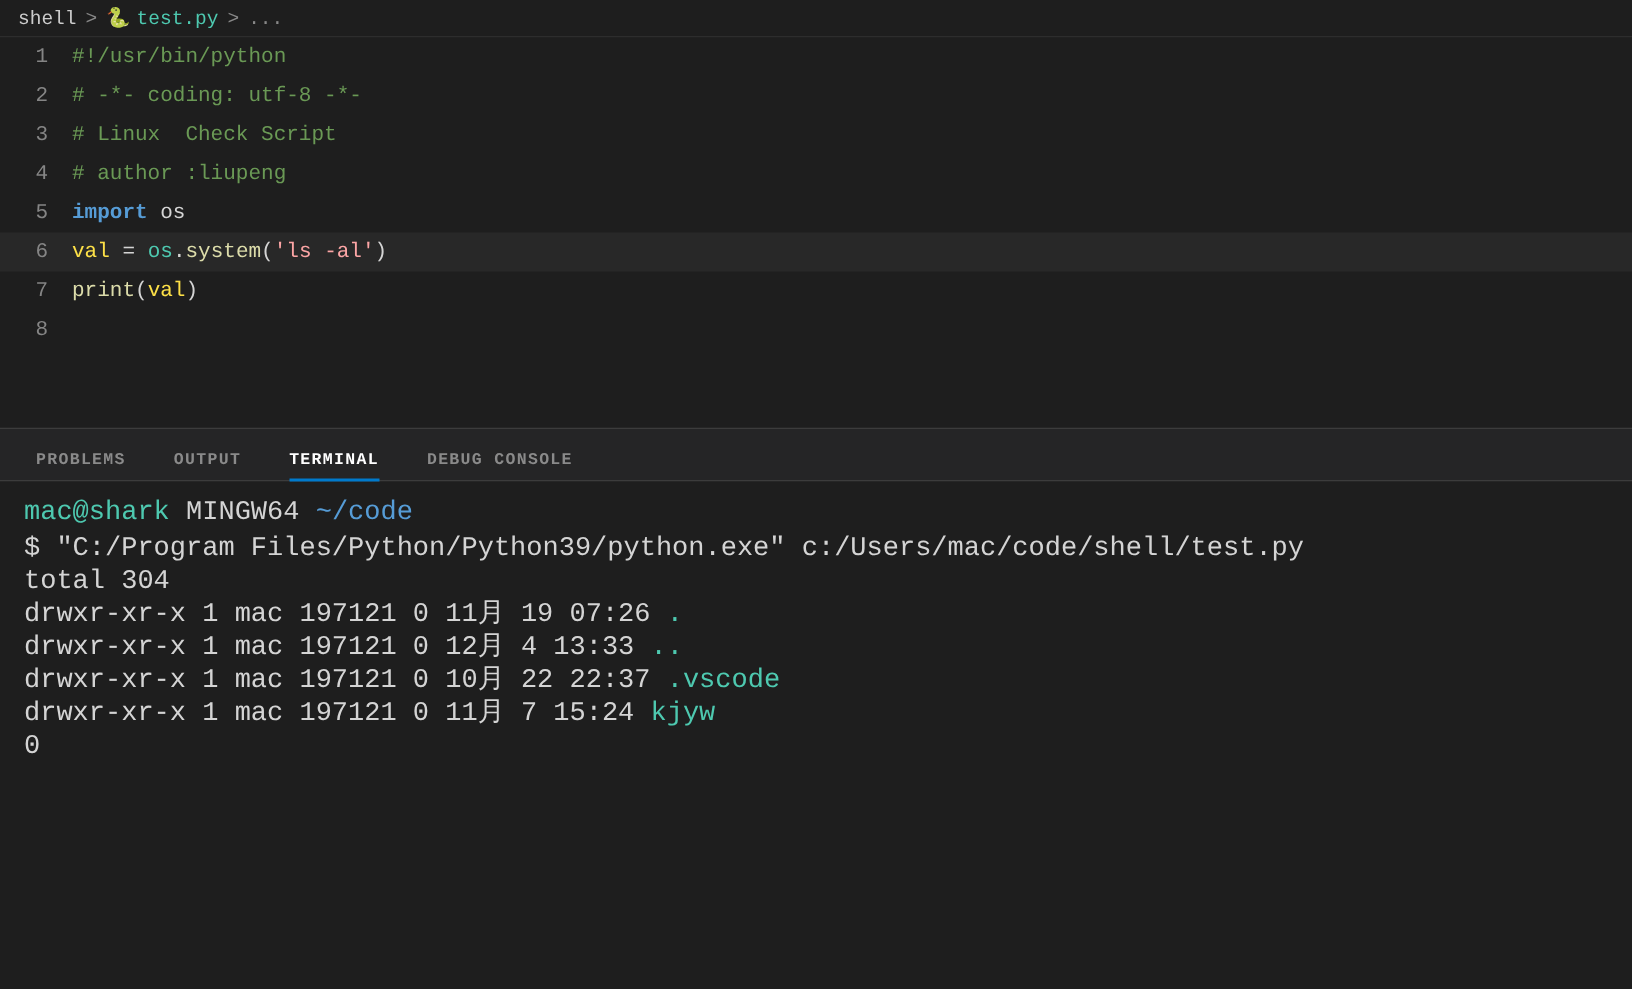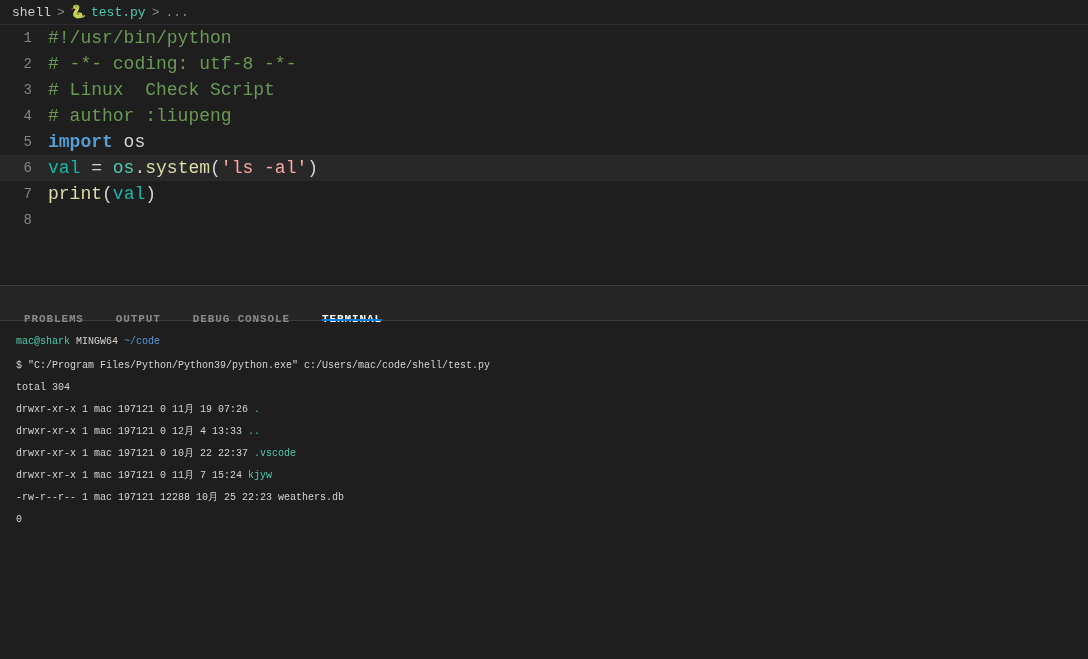--- a/index.html
+++ b/index.html
@@ -59,50 +59,50 @@
       color: #858585;
       width: 48px;
       text-align: right;
       padding-right: 16px;
       user-select: none;
       flex-shrink: 0;
       font-size: 14px;
     }
     .line-content {
       flex: 1;
-      font-size: 18px;
+      font-size: 14px;
       white-space: pre;
     }
     
     .editor-line.active {
       background: #282828;
     }
 
     
     .c-comment { color: #6a9955; }
     .c-keyword { color: #569cd6; font-weight: bold; }
     .c-builtin { color: #4ec9b0; }
     .c-string { color: #fca5a5; }
-    .c-variable { color: #14b8a6; }
+    .c-variable { color: #fde047; }
     .c-operator { color: #d4d4d4; }
     .c-function { color: #dcdcaa; }
     .c-text { color: #d4d4d4; }
 
     
     .panel-tabs {
       background: #252526;
       display: flex;
       align-items: center;
       border-top: 1px solid #3c3c3c;
       border-bottom: 1px solid #3c3c3c;
       padding: 0 8px;
       height: 36px;
     }
     .panel-tab {
-      padding: 16px 16px;
+      padding: 4px 16px;
       height: 36px;
       line-height: 36px;
       font-size: 11px;
       font-weight: 600;
       letter-spacing: 0.08em;
       color: #8a8a8a;
       cursor: pointer;
       text-transform: uppercase;
       position: relative;
     }
@@ -118,21 +118,21 @@
       height: 2px;
       background: #007acc;
     }
 
     
     .terminal {
       background: #1e1e1e;
       padding: 10px 16px;
       height: calc(659px - 260px - 30px - 36px);
       overflow: hidden;
-      font-size: 10px;
+      font-size: 18px;
       line-height: 22px;
     }
     .term-prompt-line {
       margin-bottom: 2px;
     }
     .term-user { color: #4ec9b0; }
     .term-path { color: #569cd6; }
     .term-cmd { color: #d4d4d4; }
     .term-dollar { color: #d4d4d4; }
     .term-output { color: #d4d4d4; }
@@ -198,33 +198,32 @@
     <div class="editor-line editor-line-8">
       <span class="line-number">8</span>
       <span class="line-content"></span>
     </div>
   </div>
 </div>
 
 <div class="panel-tabs">
   <div class="panel-tab">PROBLEMS</div>
   <div class="panel-tab">OUTPUT</div>
+  <div class="panel-tab active">TERMINAL</div>
   <div class="panel-tab">DEBUG CONSOLE</div>
-  <div class="panel-tab active">TERMINAL</div>
 </div>
 
 <div class="terminal">
   <div class="term-prompt-line">
     <span class="term-user">mac@shark</span>
     <span class="term-cmd"> MINGW64 </span>
     <span class="term-path">~/code</span>
   </div>
   <div>
     <span class="term-dollar">$ "C:/Program Files/Python/Python39/python.exe" c:/Users/mac/code/shell/test.py</span>
   </div>
   <div class="term-output">total 304</div>
   <div class="term-output">drwxr-xr-x 1 mac 197121        0 11月 19 07:26 <span class="term-dir">.</span></div>
   <div class="term-output">drwxr-xr-x 1 mac 197121        0 12月  4 13:33 <span class="term-dir">..</span></div>
   <div class="term-output">drwxr-xr-x 1 mac 197121        0 10月 22 22:37 <span class="term-dir">.vscode</span></div>
   <div class="term-output">drwxr-xr-x 1 mac 197121        0 11月  7 15:24 <span class="term-dir">kjyw</span></div>
-  <div class="term-output">-rw-r--r-- 1 mac 197121    12288 10月 25 22:23 weathers.db</div>
   <div class="term-output">0</div>
 </div>
 
 </body></html>

